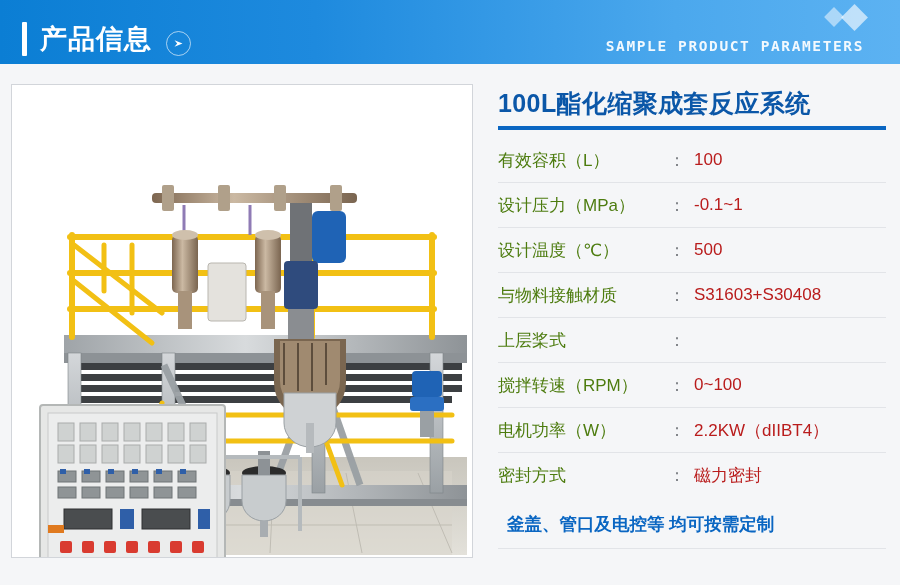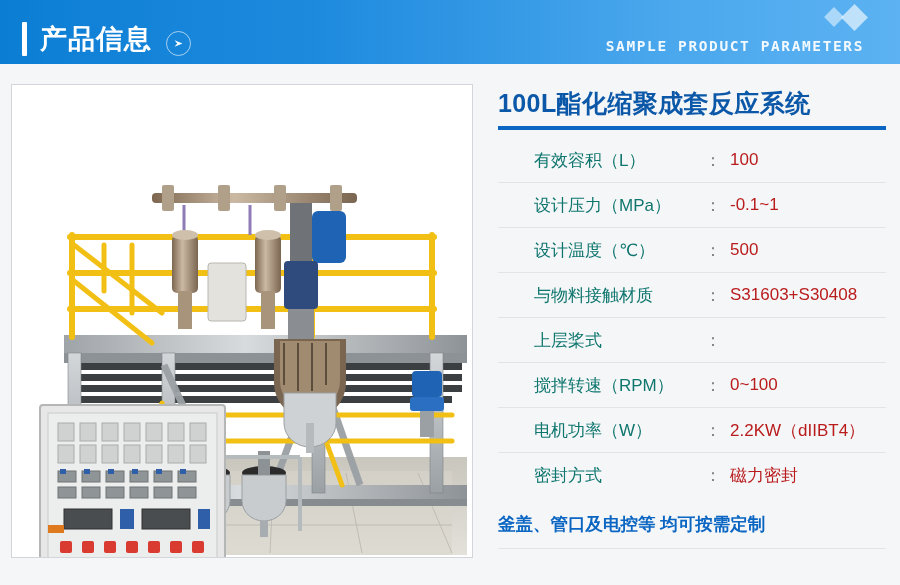--- a/index.html
+++ b/index.html
@@ -142,44 +142,44 @@
     display: flex;
     align-items: center;
     height: 45px;
     border-bottom: 1px solid #e2e4e8;
     box-sizing: border-box;
   }
   .spec-row:last-child { border-bottom: none; }
 
   .spec-label {
     width: 162px;
-    color: #0f766e;
+    color: #4d7c0f;
     font-size: 17px;
     white-space: nowrap;
-    margin-left: 36px;
   }
   .spec-colon {
     width: 34px;
     color: #7d8186;
     font-size: 17px;
     text-align: center;
   }
   .spec-value {
     flex: 1;
     color: #b91c1c;
     font-size: 17px;
     white-space: nowrap;
   }
 
   .spec-note {
     margin-top: 14px;
     color: #0a66c2;
     font-size: 17.5px;
     font-weight: bold;
     white-space: nowrap;
+    margin-left: 9px;
   }
   .spec-note-rule {
     margin-top: 12px;
     height: 1px;
     background: #e2e4e8;
     width: 100%;
   }
 </style>
 </head>
 <body>

